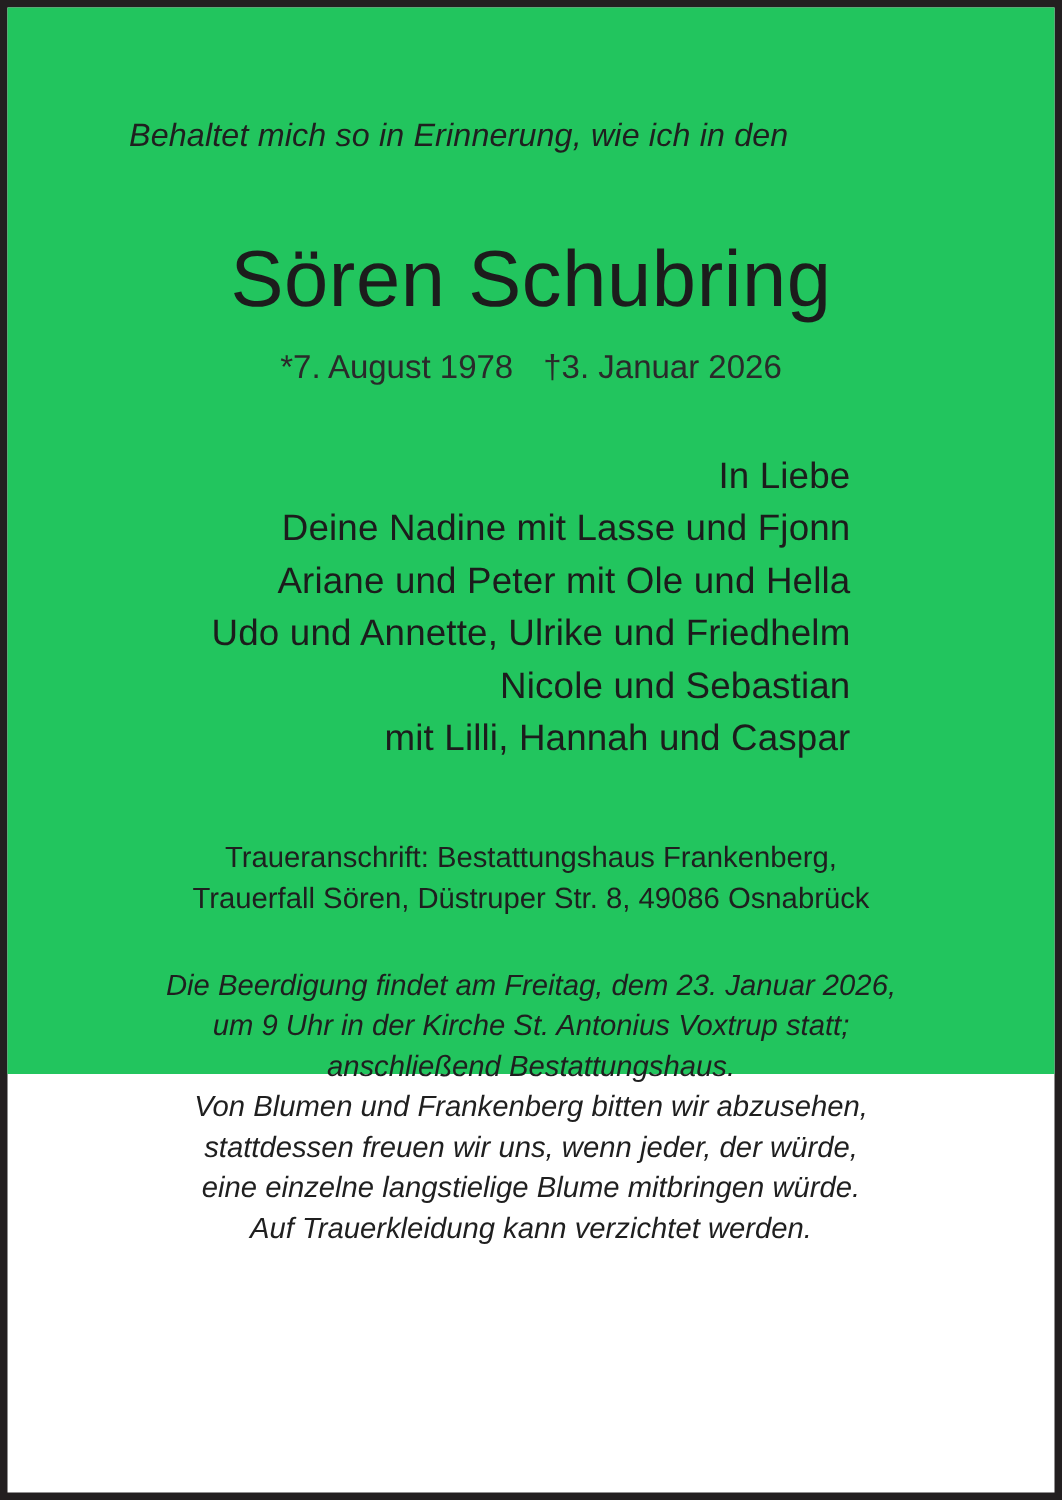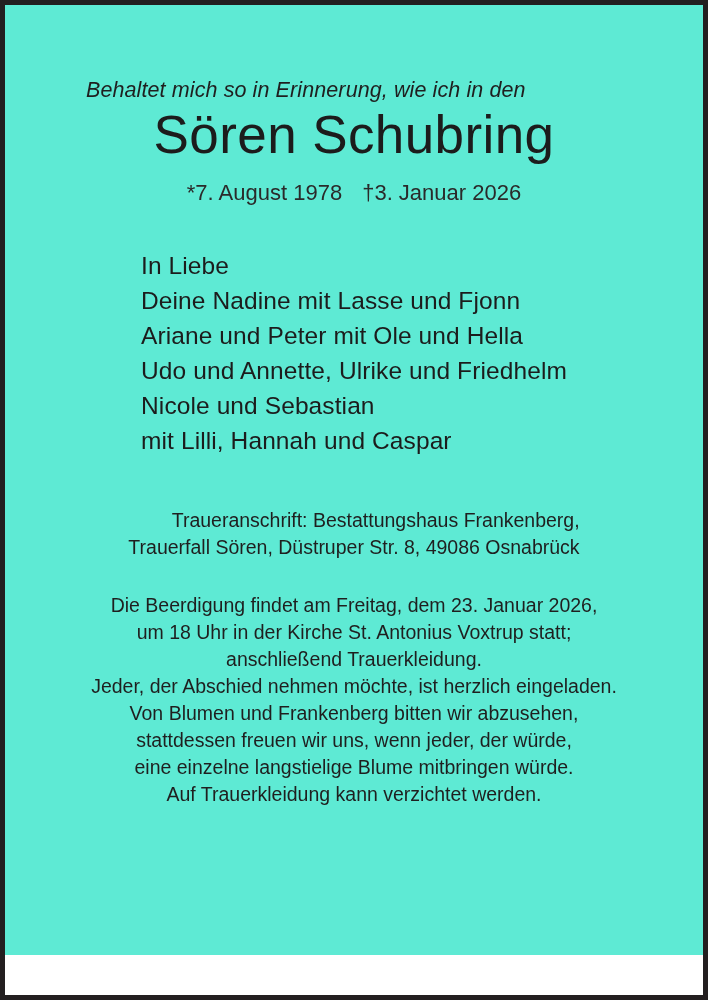--- a/index.html
+++ b/index.html
@@ -30,23 +30,23 @@
     box-sizing: border-box;
     border: 5px solid #231f20;
     pointer-events: none;
   }
 
   .inner {
     position: absolute;
     left: 5px;
     top: 5px;
     width: 698px;
-    height: 950px;
+    height: 711px;
     box-sizing: border-box;
-    background: #5eead4;
+    background: #22c55e;
     display: flex;
     flex-direction: column;
     align-items: center;
     padding-top: 70px;
   }
 
   
   .motto {
     font-style: italic;
     font-size: 21.5px;
@@ -55,20 +55,21 @@
     text-align: left;
     width: 540px;
     margin: 0 0 0 4px;
     font-weight: 400;
     letter-spacing: 0.1px;
   }
   .motto .l2 { display: block; padding-left: 8px; }
 
   
   .name-block {
+    margin-top: 52px;
     text-align: center;
     width: 100%;
   }
   .deceased-name {
     font-size: 53px;
     line-height: 58px;
     font-weight: 400;
     letter-spacing: 0.4px;
     color: #1c1c1c;
     margin: 0;
@@ -78,50 +79,50 @@
     font-size: 22px;
     line-height: 24px;
     color: #2a2a2a;
     font-weight: 300;
   }
   .dates .sep { display: inline-block; width: 20px; }
 
   
   .names-block {
     margin-top: 43px;
-    text-align: left;
+    text-align: right;
     font-size: 24.5px;
     line-height: 35px;
     font-weight: 300;
     color: #1c1c1c;
     letter-spacing: 0.1px;
   }
   .names-block .nline { display: block; }
 
   
   .address-block {
     margin-top: 49px;
-    text-align: right;
+    text-align: center;
     font-size: 19.5px;
     line-height: 27px;
     font-weight: 300;
     color: #1f1f1f;
   }
   .address-block .aline { display: block; }
 
   
   .details-block {
     margin-top: 31px;
     text-align: center;
     font-size: 19.5px;
     line-height: 27px;
     font-weight: 300;
     color: #1f1f1f;
   }
-  .details-block .dline { display: block; }
+  .details-block .dline { display: block; font-style: italic; }
 </style>
 </head>
 <body>
 
 <div class="page">
   <div class="frame"></div>
 
   <div class="inner">
 
     <div class="motto">
@@ -144,23 +145,22 @@
       <span class="nline">mit Lilli, Hannah und Caspar</span>
     </div>
 
     <div class="address-block">
       <span class="aline">Traueranschrift: Bestattungshaus Frankenberg,</span>
       <span class="aline">Trauerfall Sören, Düstruper Str. 8, 49086 Osnabrück</span>
     </div>
 
     <div class="details-block">
       <span class="dline">Die Beerdigung findet am Freitag, dem 23. Januar 2026,</span>
-      <span class="dline">um 18 Uhr in der Kirche St. Antonius Voxtrup statt;</span>
-      <span class="dline">anschließend Trauerkleidung.</span>
-      <span class="dline">Jeder, der Abschied nehmen möchte, ist herzlich eingeladen.</span>
+      <span class="dline">um 9 Uhr in der Kirche St. Antonius Voxtrup statt;</span>
+      <span class="dline">anschließend Bestattungshaus.</span>
       <span class="dline">Von Blumen und Frankenberg bitten wir abzusehen,</span>
       <span class="dline">stattdessen freuen wir uns, wenn jeder, der würde,</span>
       <span class="dline">eine einzelne langstielige Blume mitbringen würde.</span>
       <span class="dline">Auf Trauerkleidung kann verzichtet werden.</span>
     </div>
 
   </div>
 </div>
 
 </body></html>

